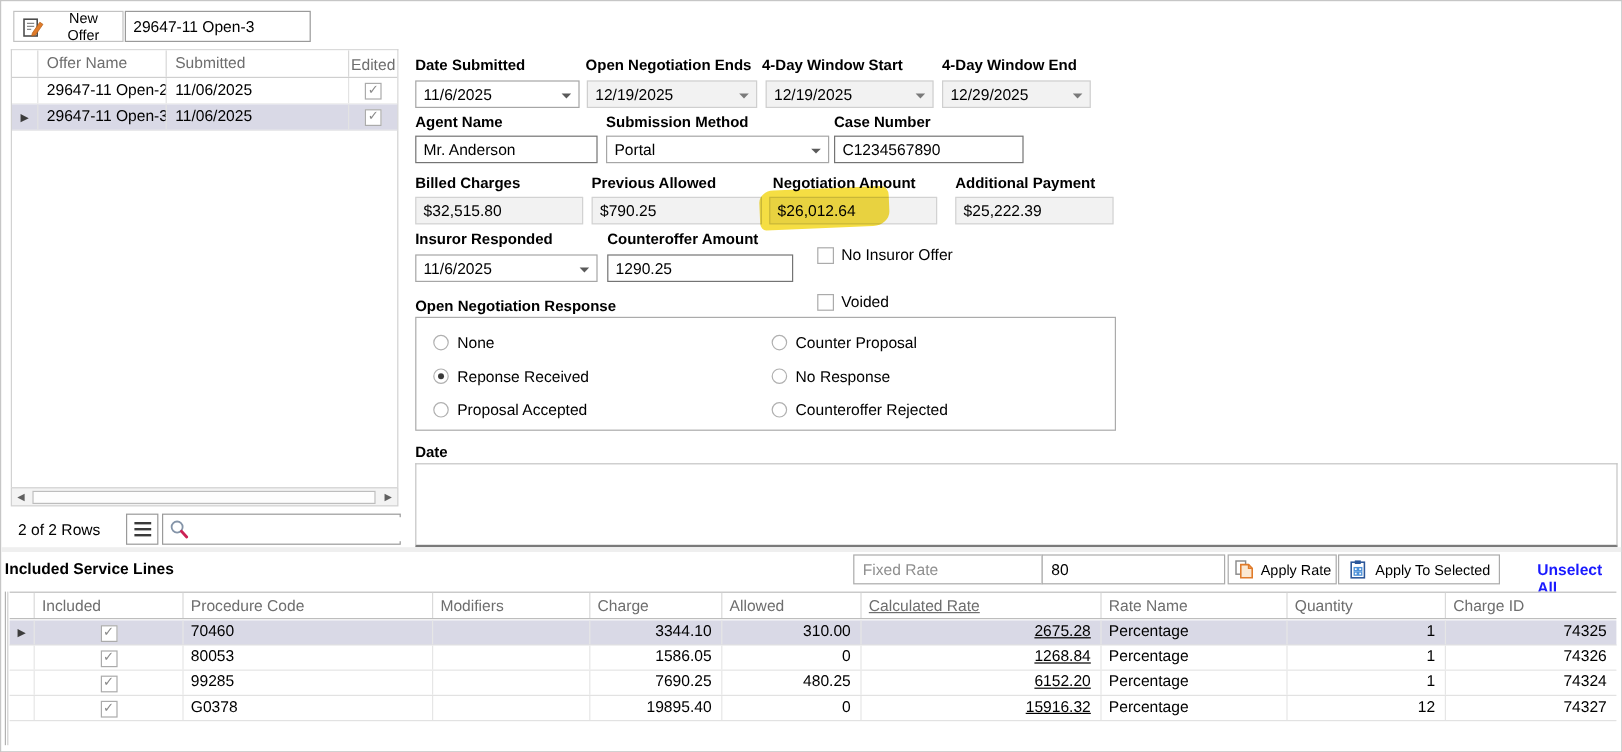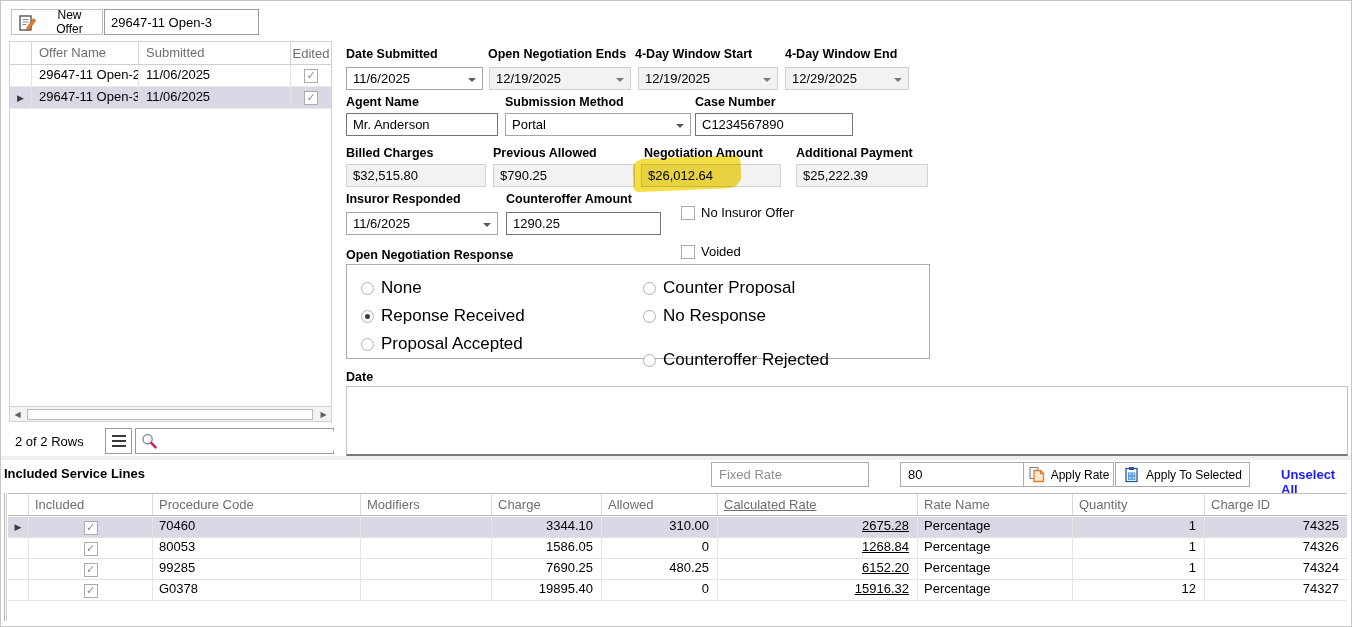--- a/index.html
+++ b/index.html
@@ -70,36 +70,36 @@
 
   #highlight { left:632px; top:156px; width:108px; height:33px;
                background:#f2d50e; opacity:.78; mix-blend-mode:multiply;
                transform:rotate(-2.4deg);
                border-radius:12px 6px 14px 5px / 10px 8px 12px 6px;
                pointer-events:none; z-index:5; }
 
   .ckrow { position:absolute; display:flex; align-items:center; gap:6px; font-size:13px; }
 
   #resp-box { left:345px; top:263px; width:584px; height:95px; border:1px solid #ababab; background:#fff; }
-  .radio-row { position:absolute; display:flex; align-items:center; gap:7px; font-size:17px; white-space:nowrap; }
+  .radio-row { position:absolute; display:flex; align-items:center; gap:7px; font-size:13px; white-space:nowrap; }
   .rd { width:13px; height:13px; border:1px solid #b0b0b0; border-radius:50%; background:#fff; position:relative; flex:0 0 auto; }
   .rd.on::after { content:''; position:absolute; left:3px; top:3px; width:5px; height:5px; border-radius:50%; background:#3a3a3a; }
 
   #notes-area { left:345px; top:385px; width:1002px; height:70px; border:1px solid #c4c4c4;
                 border-bottom:2px solid #7a7a7a; background:#fff; resize:none; outline:none;
                 font-family:"Liberation Sans",sans-serif; font-size:13px; padding:4px 6px; }
 
   
   #svc-sep { left:0; top:455px; width:1352px; height:4px; background:#efefef; }
   #svc-title { left:3px; top:465px; font-weight:bold; font-size:13px; }
   .svc-input { position:absolute; top:461px; height:25px; border:1px solid #ababab; background:#fff;
                font-size:13px; padding:0 7px; font-family:"Liberation Sans",sans-serif; outline:none; }
   .svc-input::placeholder { color:#8f8f8f; opacity:1; }
   #fixed-rate { left:710px; width:158px; }
-  #rate-val { left:867px; width:153px;margin-left:32px; }
+  #rate-val { left:867px; width:153px; }
   #apply-rate-btn { left:1022px; top:461px; width:91px; height:25px; border-color:#ababab; }
   #apply-sel-btn { left:1114px; top:461px; width:135px; height:25px; border-color:#ababab; }
   #unselect-link { left:1280px; top:466px; color:#1a1aff; font-weight:bold; font-size:13px; cursor:pointer; }
 
   
   #svc-edge1 { left:3px; top:492px; width:1px; height:128px; background:#b2b2b2; }
   #svc-edge2 { left:5px; top:492px; width:1px; height:128px; background:#cfcfcf; }
   #svc-hdr { left:7px; top:492px; width:1339px; height:23px; display:flex; background:#fff;
              border-top:1px solid #bdbdbd; border-bottom:1px solid #bdbdbd; color:#6e6e6e; font-size:13px; }
   #svc-hdr > div { border-right:1px solid #dadada; padding:3px 0 0 6px; overflow:hidden; white-space:nowrap; }
@@ -269,21 +269,21 @@
         <span>Proposal Accepted</span>
       </div>
       <div class="radio-row" style="left: 296px; top: 13px;">
         <span class="rd"></span>
         <span>Counter Proposal</span>
       </div>
       <div class="radio-row" style="left: 296px; top: 41px;">
         <span class="rd"></span>
         <span>No Response</span>
       </div>
-      <div class="radio-row" style="left: 296px; top: 69px; margin-top: 16px;">
+      <div class="radio-row" style="left: 296px; top: 69px;">
         <span class="rd"></span>
         <span>Counteroffer Rejected</span>
       </div>
     </div>
 
   <div class="lbl" style="left:345px; top:369px;">Date</div>
   <textarea class="abs" id="notes-area" style=""></textarea>
 
   <div class="abs" id="svc-sep"></div>
   <div class="abs" id="svc-title">Included Service Lines</div>

